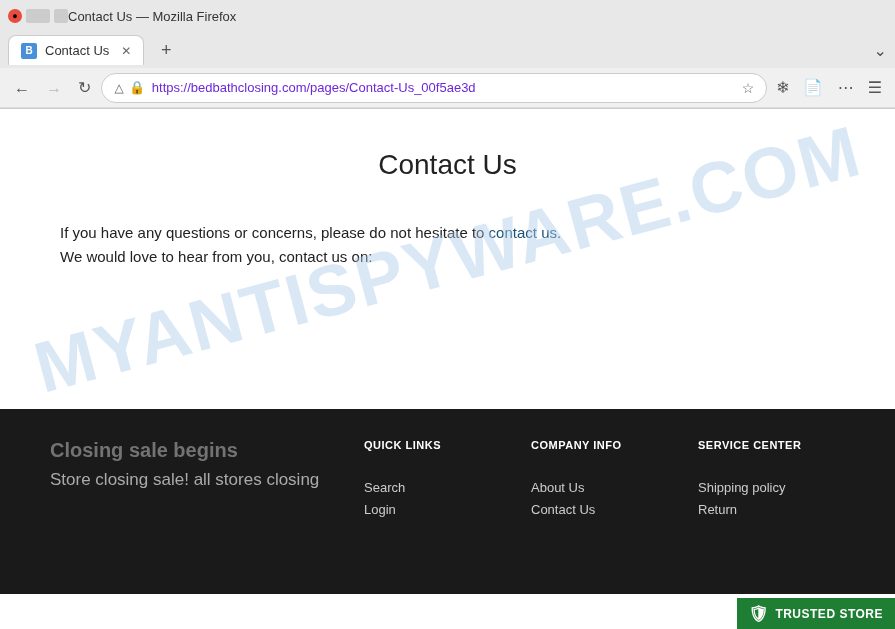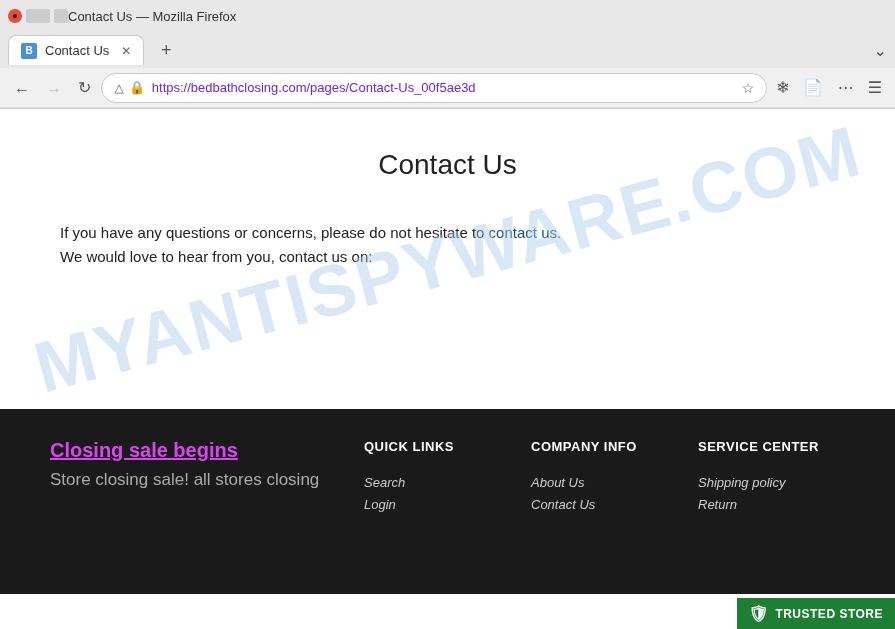--- a/index.html
+++ b/index.html
@@ -90,24 +90,24 @@
     .contact-body a { color: #1a5276; }
 
     
     .footer {
       background: #1a1a1a; color: #ccc; padding: 30px 50px 20px;
       min-height: 185px;
     }
     .footer-grid {
       display: grid; grid-template-columns: 2fr 1fr 1fr 1fr; gap: 20px;
     }
-    .footer-brand h2 { color: #d946ef; font-size: 20px; margin-bottom: 8px; text-decoration: underline; }
+    .footer-brand h2 { color: #737373; font-size: 20px; margin-bottom: 8px; }
     .footer-brand p { font-size: 17px; color: #aaa; }
-    .footer-col h3 { color: #fff; font-size: 13px; font-weight: bold; margin-bottom: 20px; text-transform: uppercase; letter-spacing: 0.5px; }
-    .footer-col ul { list-style: none; font-style: italic; }
+    .footer-col h3 { color: #fff; font-size: 11px; font-weight: bold; margin-bottom: 28px; text-transform: uppercase; letter-spacing: 0.5px; }
+    .footer-col ul { list-style: none; }
     .footer-col ul li { margin-bottom: 6px; }
     .footer-col ul li a { color: #ccc; text-decoration: none; font-size: 13px; cursor: pointer; }
 
     
     .trusted-badge {
       position: fixed; bottom: 0; right: 0; background: #1e7e34; color: white;
       display: flex; align-items: center; gap: 6px; padding: 6px 12px;
       font-size: 12px; font-weight: bold; letter-spacing: 0.5px; z-index: 100;
       cursor: pointer;
     }

